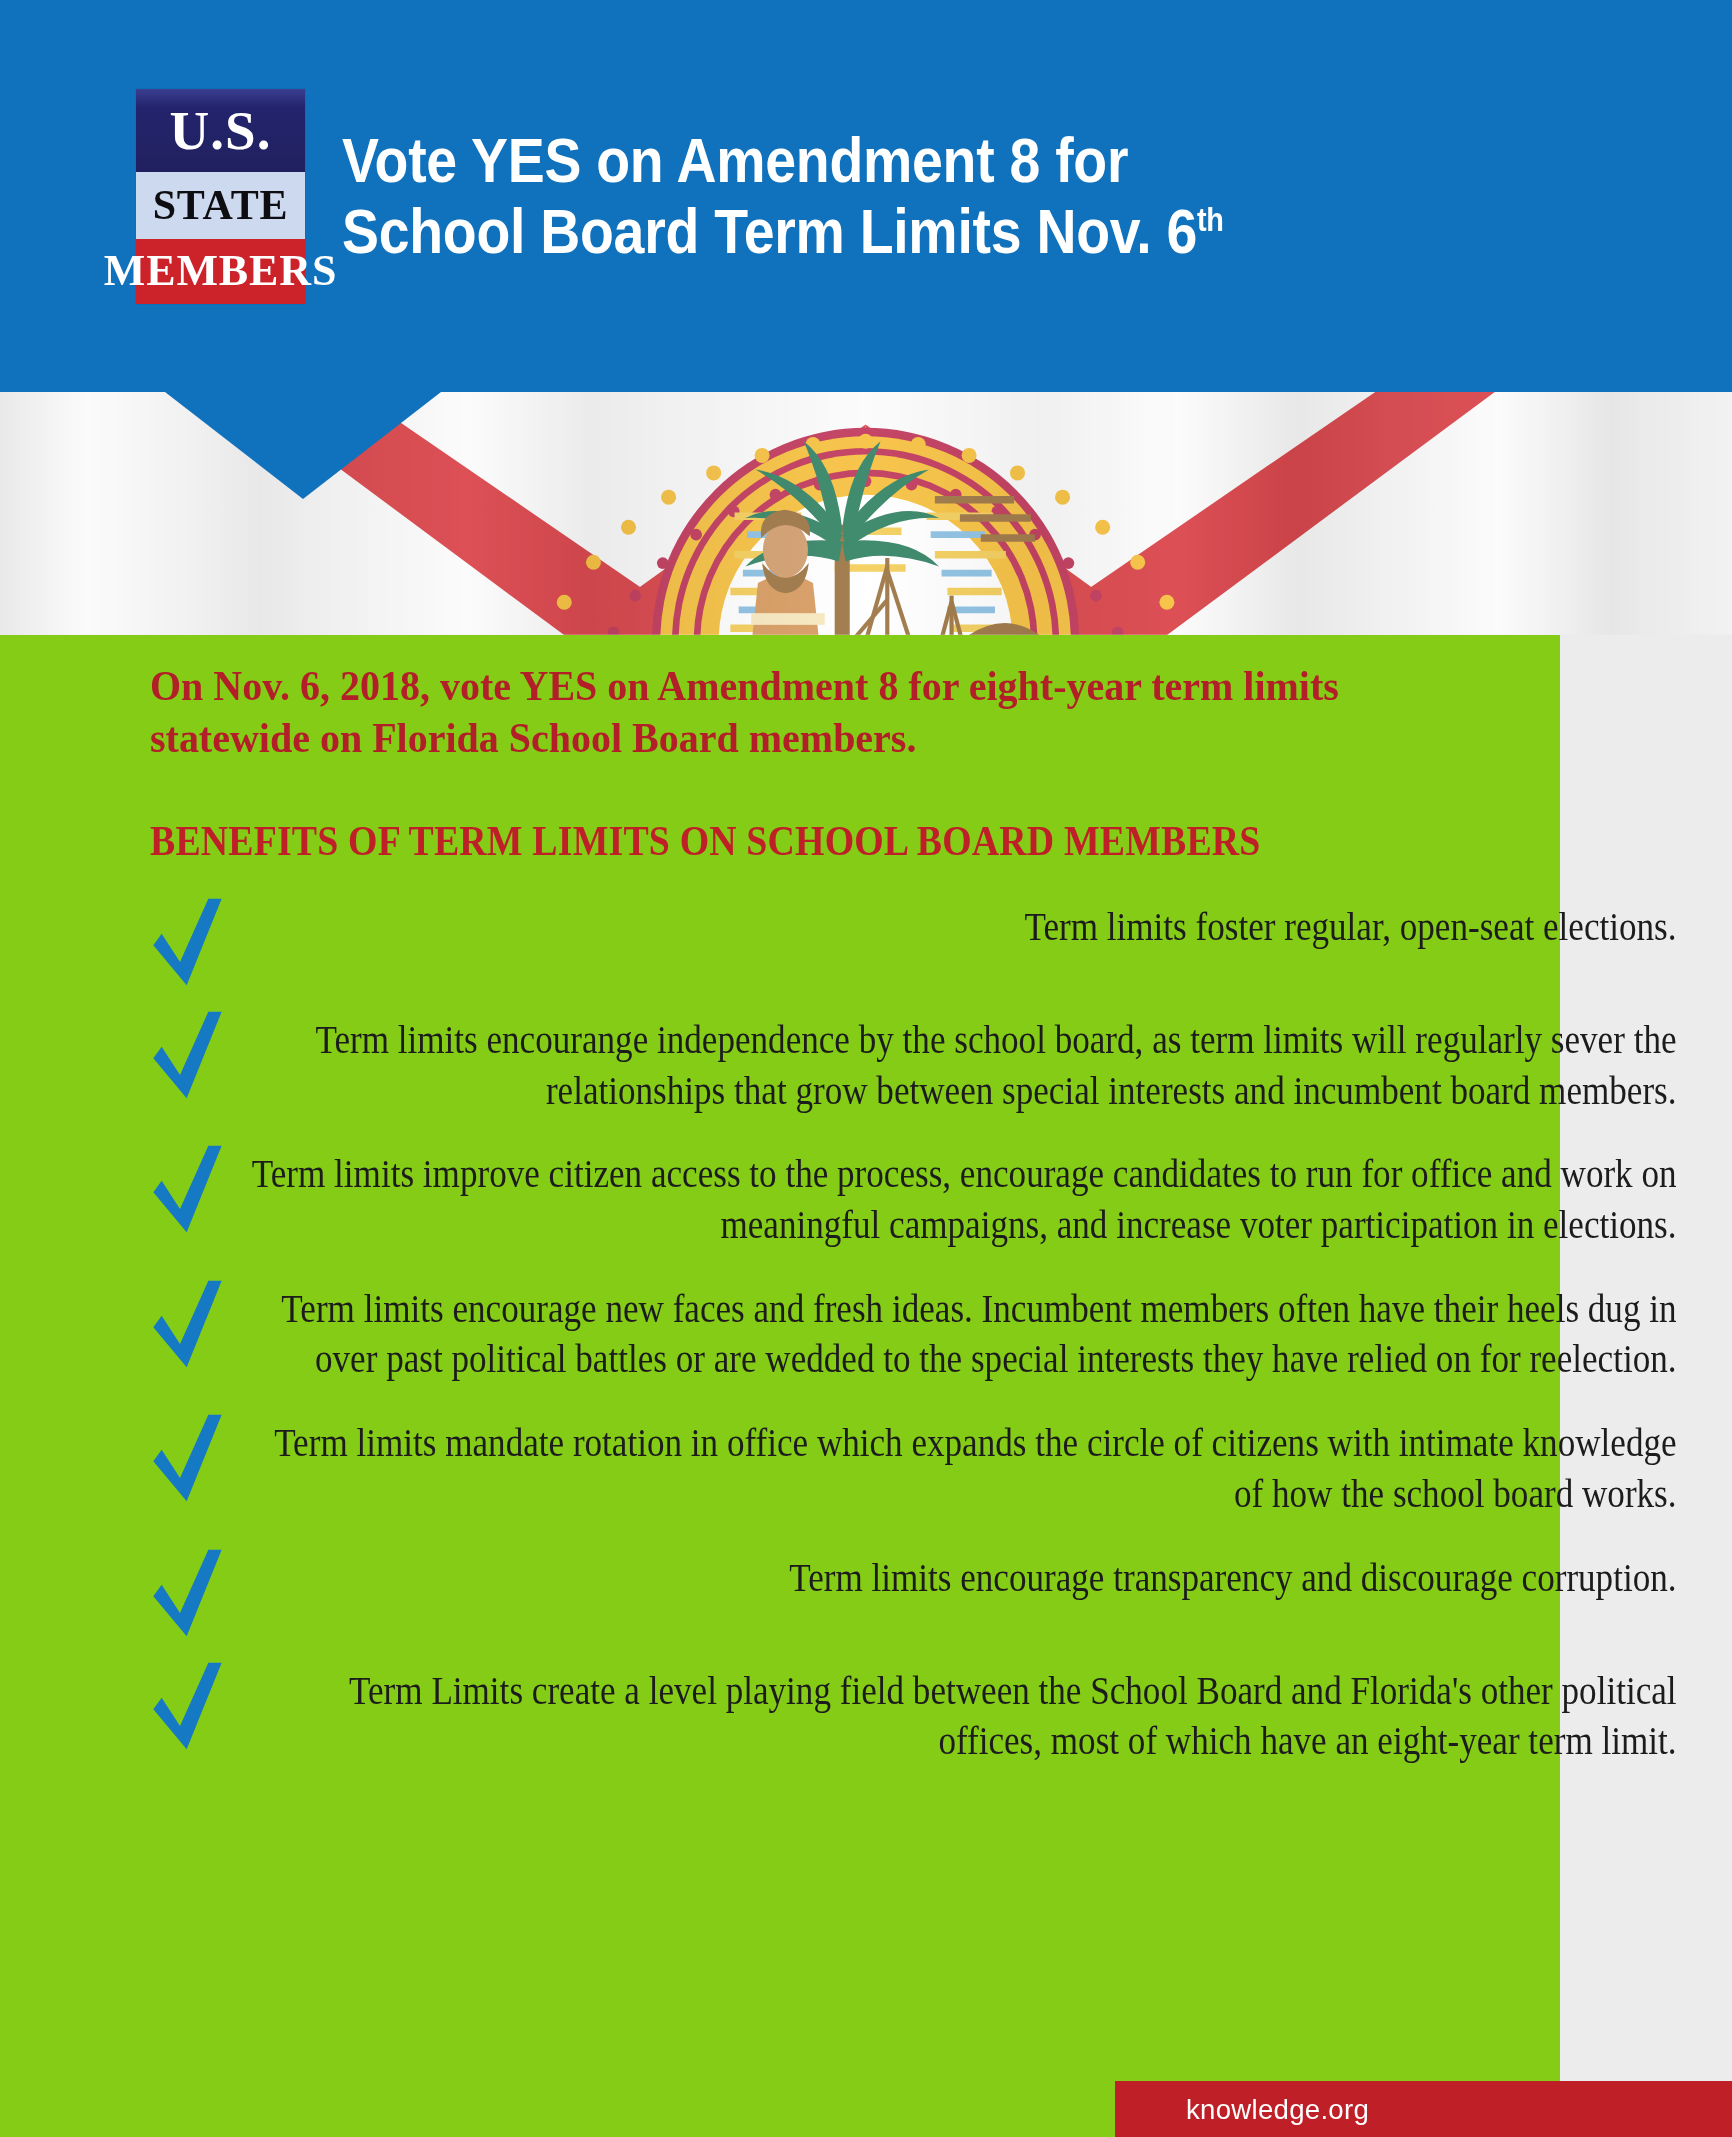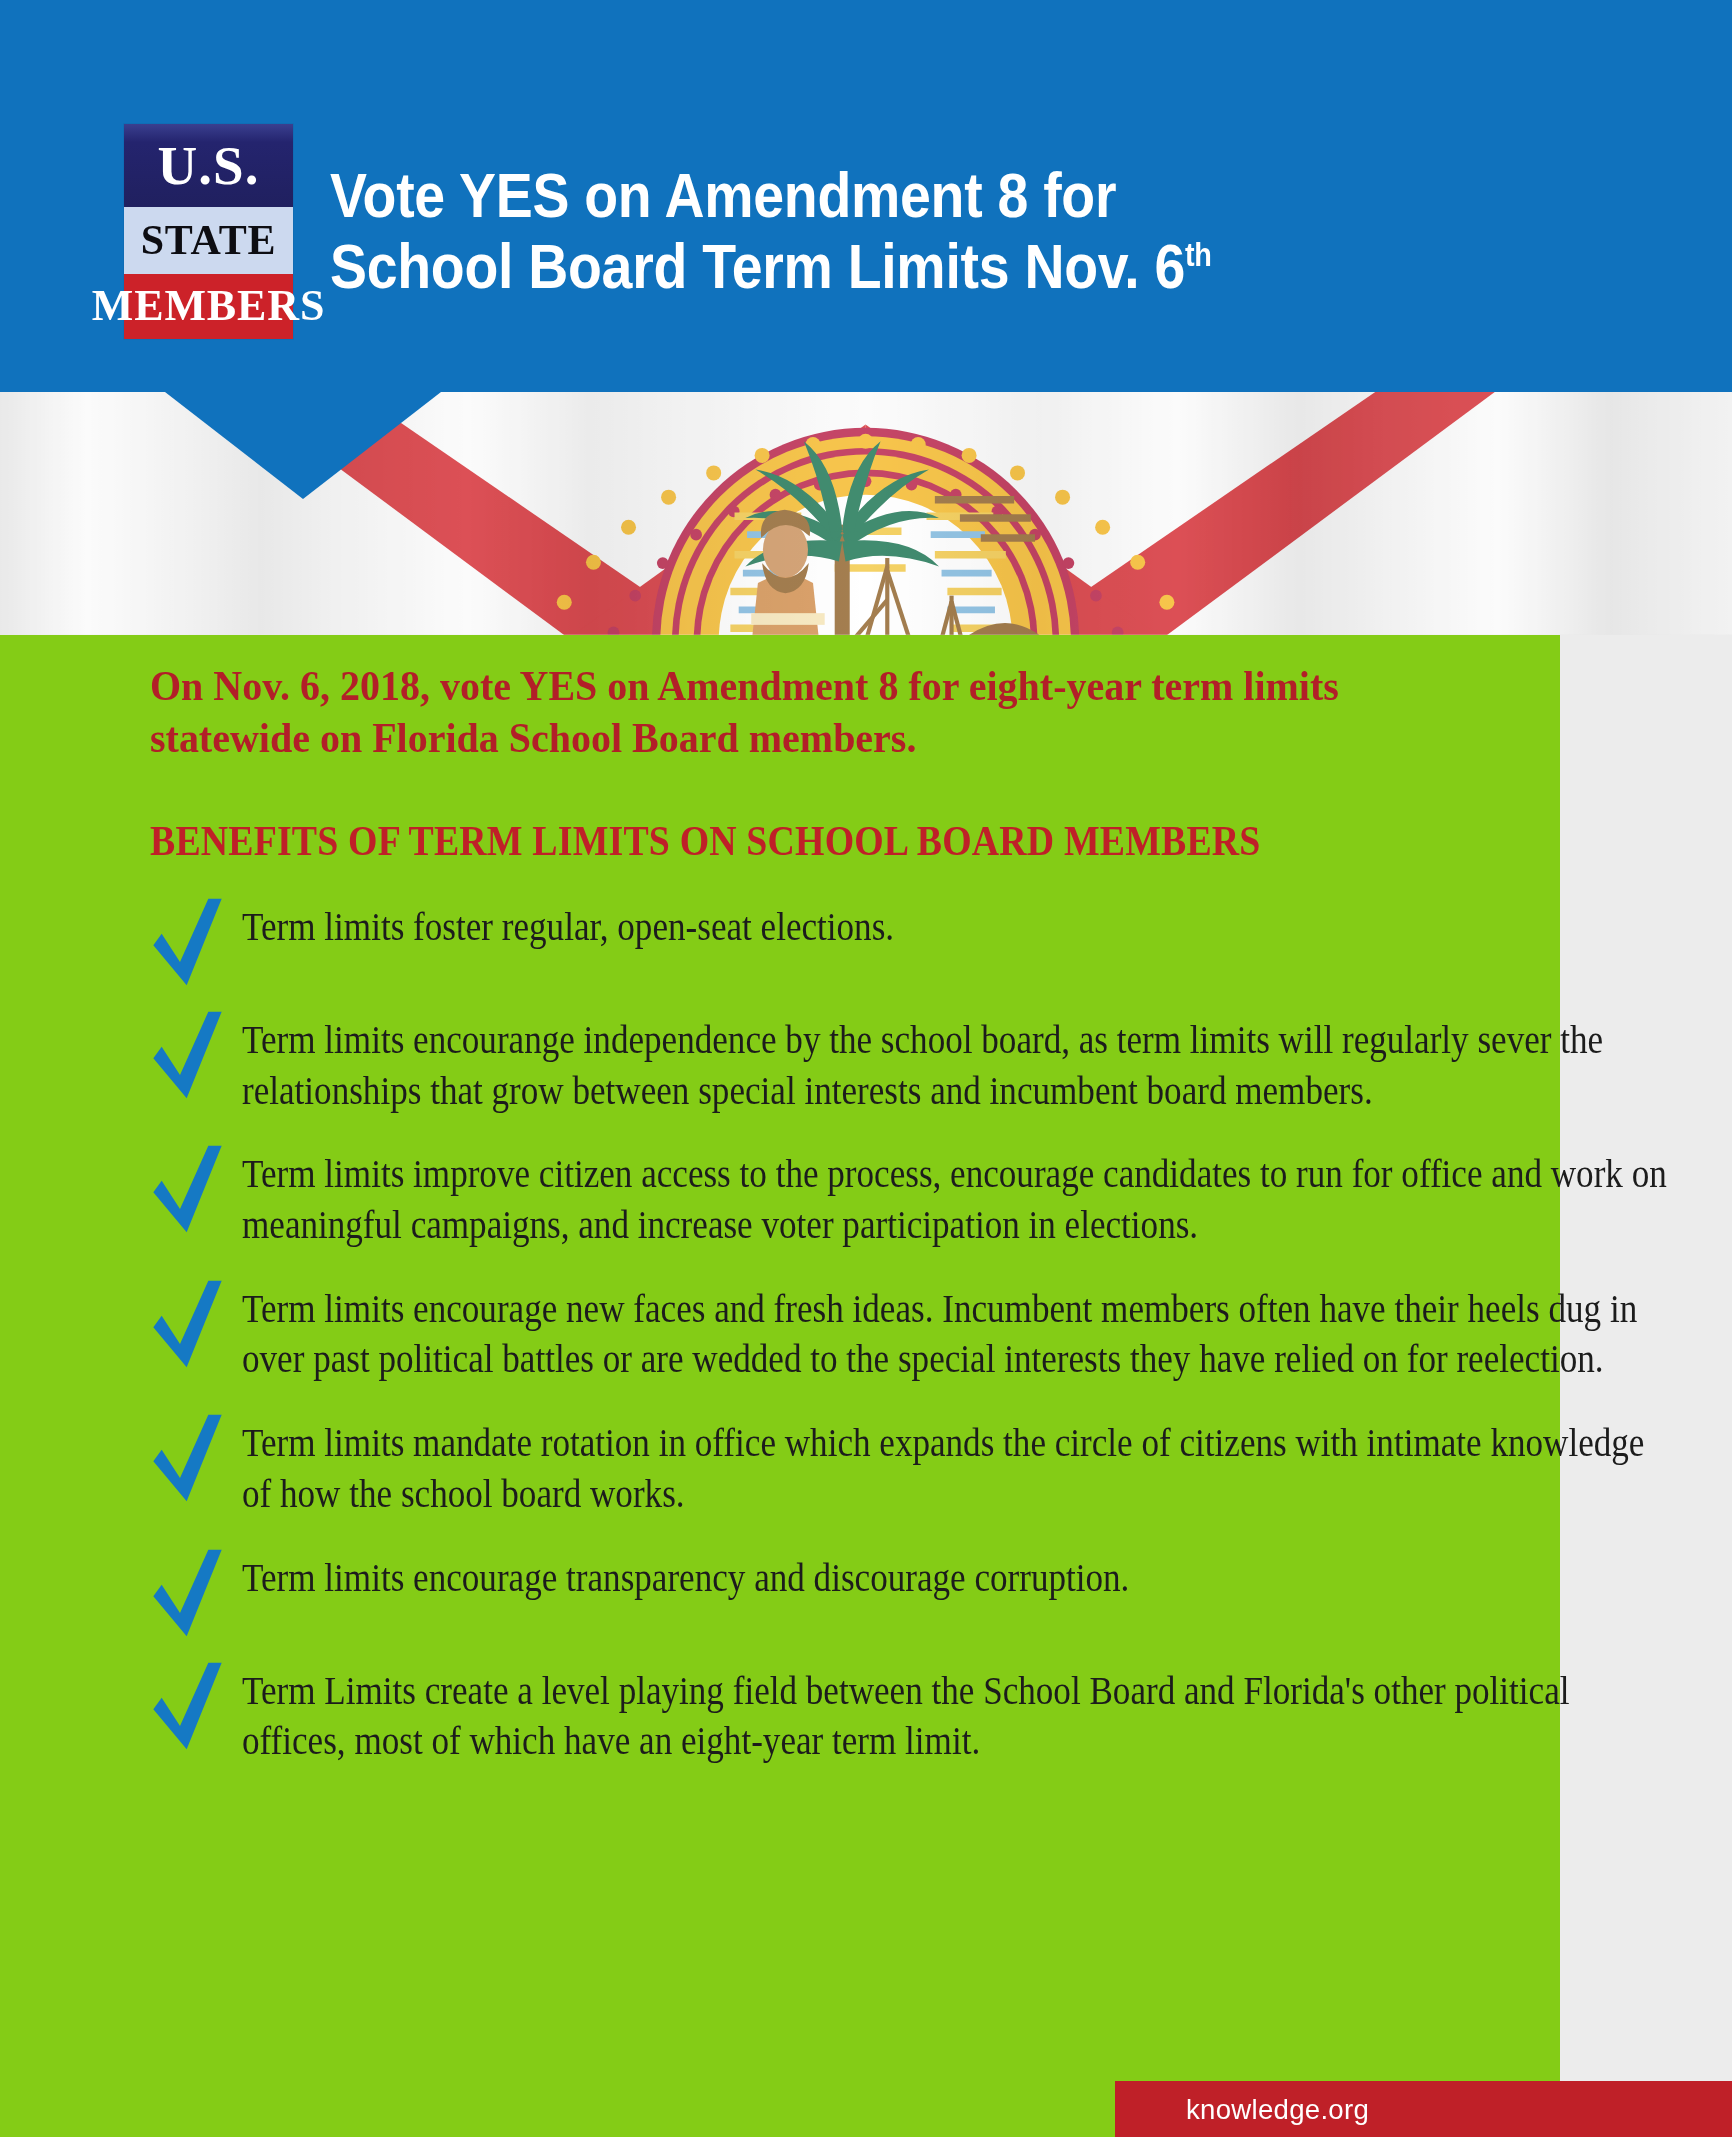--- a/index.html
+++ b/index.html
@@ -11,22 +11,22 @@
     overflow:hidden;
   }
 
   
   .header {
     position:absolute; left:0; top:0; width:1732px; height:392px;
     background:#1072bd;
     z-index:3;
   }
   .header-inner {
-    position:absolute; left:124px; top:0; right:0; height:392px;
-    display:flex; align-items:center; gap:37px;margin-top:35px;
+    position:absolute; left:136px; top:0; right:0; height:392px;
+    display:flex; align-items:center; gap:37px;
   }
 
   .logo {
     width:169px; height:215px;
     display:flex; flex-direction:column;
     flex:0 0 auto;
     box-shadow:0 0 0 0.8px rgba(0,0,0,0.05);
   }
   .logo-band {
     display:flex; align-items:center; justify-content:center;
@@ -114,20 +114,21 @@
     font-size:42px;
     letter-spacing:0.005em;
     transform:scaleX(0.90);
     transform-origin:left top;
     white-space:nowrap;
   }
 
   .benefits {
     position:absolute; left:150px; top:267px; width:1528px;
     list-style:none;
+    text-align:right;
   }
   .benefit {
     position:relative;
     padding-left:92px;
     margin-bottom:33px;
     min-height:80px;
   }
   .benefit:last-child { margin-bottom:0; }
 
   .check {

